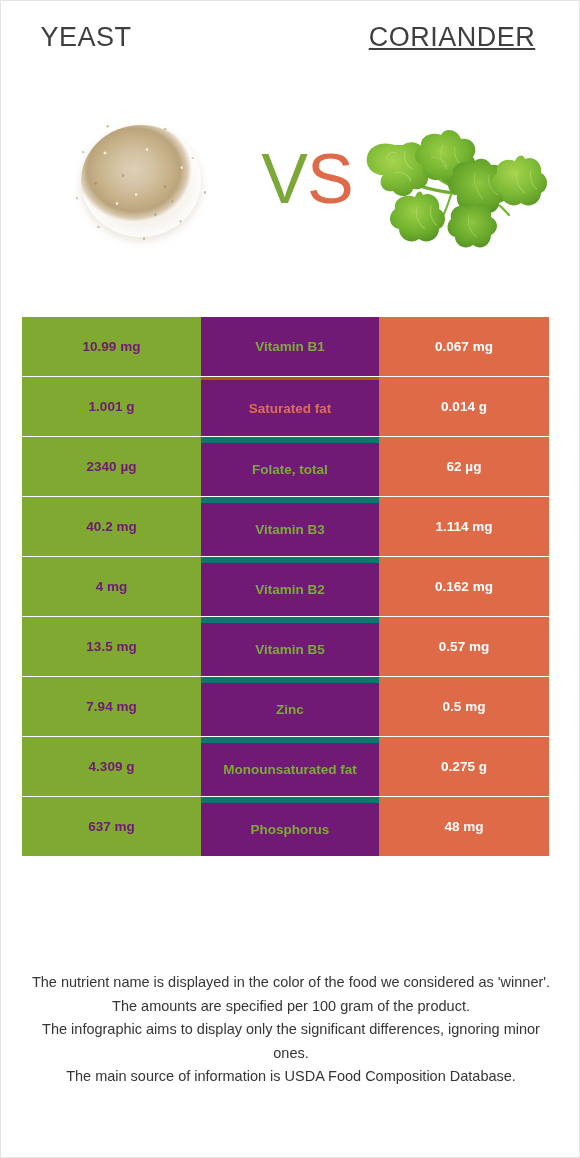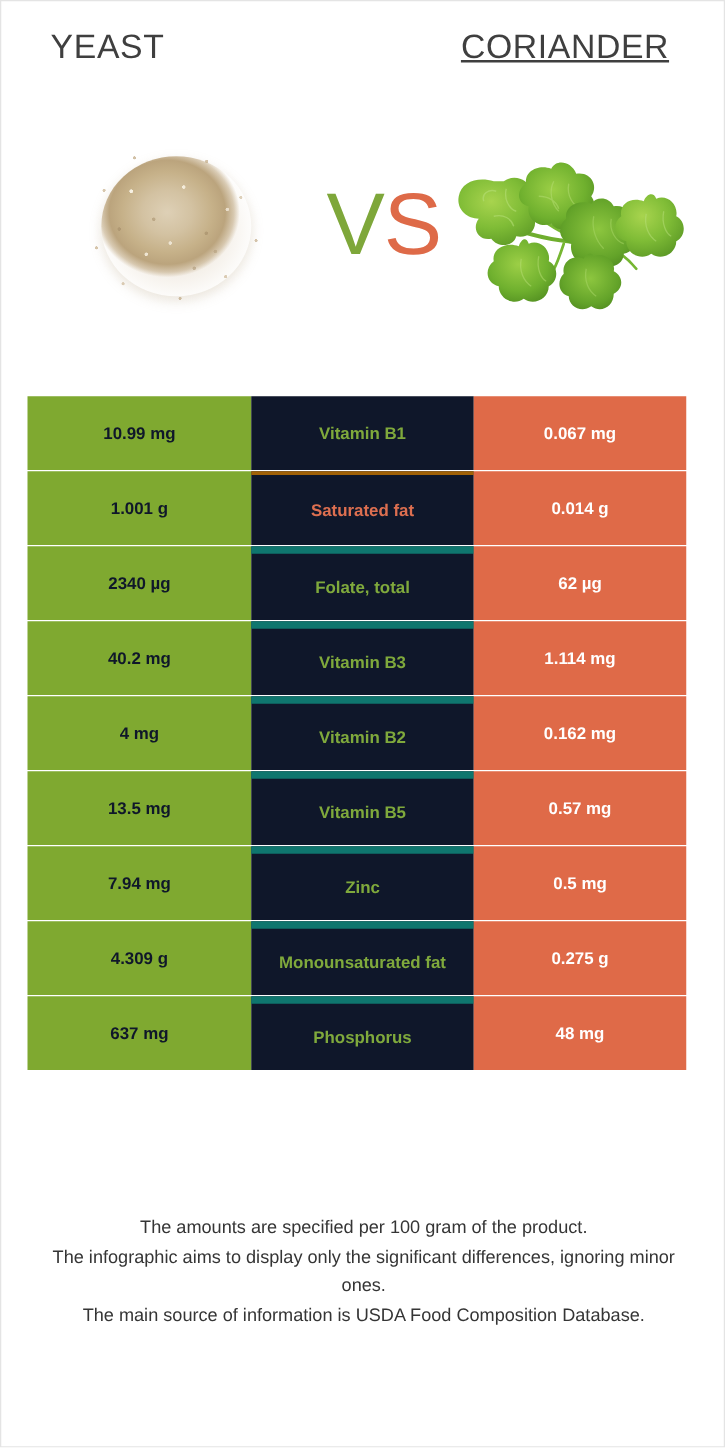--- a/index.html
+++ b/index.html
@@ -179,25 +179,25 @@
     align-items: center;
     justify-content: center;
     font-size: 13.5px;
     font-weight: 700;
     box-sizing: border-box;
     white-space: nowrap;
   }
   .cell-left {
     width: 179px;
     background: #7fa930;
-    color: #0f172a;
+    color: #701a75;
   }
   .cell-mid {
     width: 178px;
-    background: #0f172a;
+    background: #701a75;
     font-size: 13.5px;
     font-weight: 700;
   }
   .cell-mid.win-left  { color: #7fa93c; border-top: 6px solid #0f766e; }
   .cell-mid.win-right { color: #dd6f50; border-top: 3px solid #a16207; }
   .row:first-child .cell-mid { border-top: none; }
   .cell-right {
     width: 170px;
     background: #df6a48;
     color: #ffffff;
@@ -357,18 +357,19 @@
         <div class="cell cell-right">0.275 g</div>
       </div>
       <div class="row">
         <div class="cell cell-left">637 mg</div>
         <div class="cell cell-mid win-left">Phosphorus</div>
         <div class="cell cell-right">48 mg</div>
       </div>
     </div>
 
   <div class="note">
+    <div>The nutrient name is displayed in the color of the food we considered as 'winner'.</div>
     <div>The amounts are specified per 100 gram of the product.</div>
     <div>The infographic aims to display only the significant differences, ignoring minor ones.</div>
     <div>The main source of information is USDA Food Composition Database.</div>
   </div>
 
 </div>
 
 </body></html>

